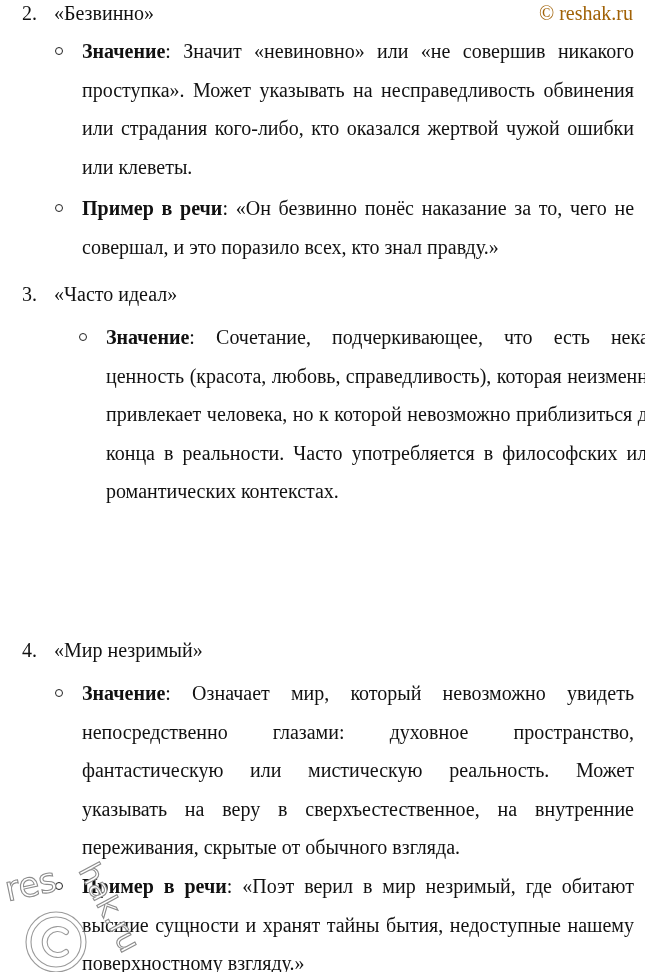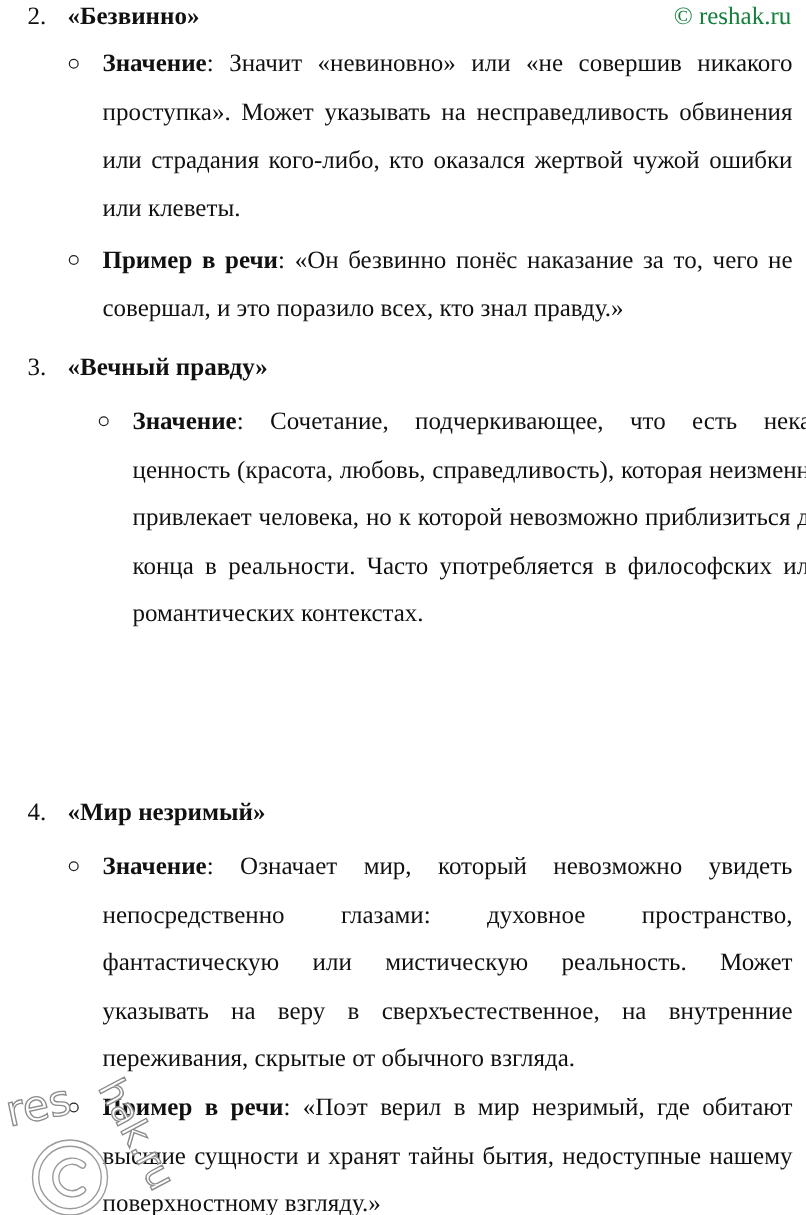--- a/index.html
+++ b/index.html
@@ -22,35 +22,35 @@
       top: 0;
       width: 645px;
       height: 972px;
     }
     .copyright {
       position: absolute;
       top: 0px;
       right: 12px;
       font-size: 20px;
       line-height: 26px;
-      color: #15803d;
+      color: #a16207;
     }
     .heading {
       position: absolute;
       left: 22px;
       font-size: 20px;
       line-height: 26px;
       white-space: nowrap;
     }
     .heading .num {
       display: inline-block;
       width: 32px;
     }
     .heading .title {
-      font-weight: bold;
+      font-weight: normal;
       margin-top: 25px;
     }
     .item {
       position: absolute;
       left: 82px;
       width: 552px;
       font-size: 20px;
       line-height: 38.5px;
       text-align: justify;
     }
@@ -90,21 +90,21 @@
     <span class="bullet"></span>
     <span class="label">Пример в речи</span><span>: </span><span>«Он безвинно понёс наказание за то, чего не совершал, и это поразило всех, кто знал правду.»</span>
   </div>
 
   <div class="item" style="top:32px;">
     <span class="bullet"></span>
     <span class="label">Значение</span><span>: </span><span>Значит «невиновно» или «не совершив никакого проступка». Может указывать на несправедливость обвинения или страдания кого-либо, кто оказался жертвой чужой ошибки или клеветы.</span>
   </div>
 
   <div class="heading" style="top:281px;">
-    <span class="num">3.</span><span class="title">«Вечный правду»</span>
+    <span class="num">3.</span><span class="title">«Часто идеал»</span>
   </div>
 
   <div class="item" style="top:318px;margin-left:24px;">
     <span class="bullet"></span>
     <span class="label">Значение</span><span>: </span><span>Сочетание, подчеркивающее, что есть некая ценность (красота, любовь, справедливость), которая неизменно привлекает человека, но к которой невозможно приблизиться до конца в реальности. Часто употребляется в философских или романтических контекстах.</span>
   </div>
 
 
   <div class="heading" style="top:637px;">
     <span class="num">4.</span><span class="title">«Мир незримый»</span>

